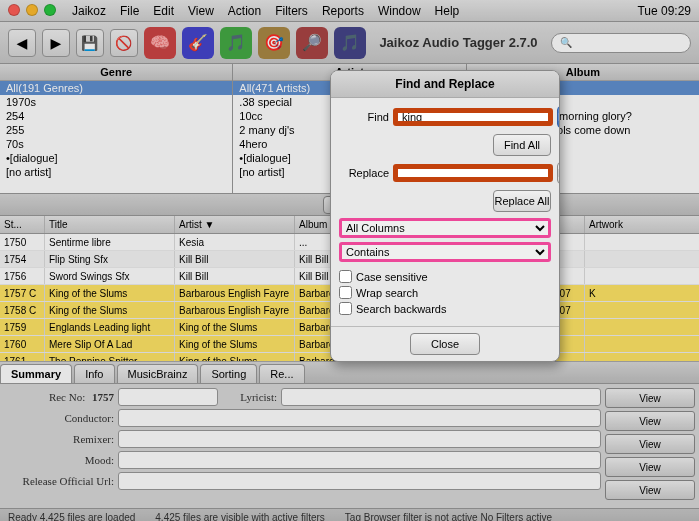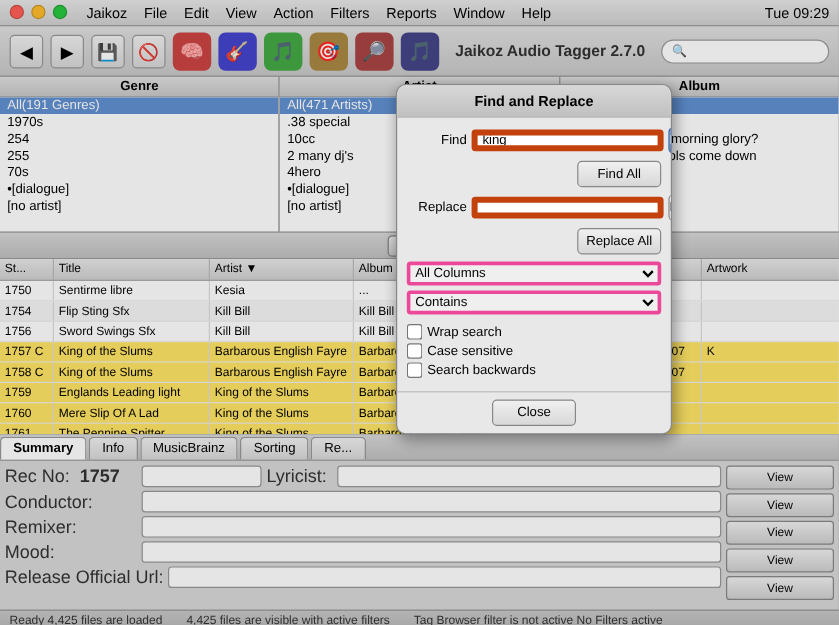--- a/index.html
+++ b/index.html
@@ -244,23 +244,25 @@
       display: flex;
       flex-direction: column;
       gap: 3px;
     }
     .field-row {
       display: flex;
       align-items: center;
       gap: 4px;
     }
     .field-label {
-      font-size: 15px;
+      font-size: 11px;
       color: #333;
+      text-align: right;
       min-width: 110px;
+      font-family: Liberation Serif, serif;
     }
     .field-input {
       flex: 1;
       height: 18px;
       border: 1px solid #999;
       border-radius: 3px;
       background: white;
       font-size: 11px;
       padding: 0 4px;
     }
@@ -337,21 +339,21 @@
     .dialog-input {
       flex: 1;
       height: 18px;
       border: 5px solid #c2410c;
       border-radius: 3px;
       font-size: 11px;
       padding: 0 4px;
       background: white;
     }
     .dialog-btn {
-      width: 70px;
+      width: 58px;
       height: 22px;
       font-size: 11px;
       border: 1px solid #888;
       border-radius: 4px;
       background: linear-gradient(to bottom, #f0f0f0, #d8d8d8);
       cursor: pointer;
       white-space: nowrap;
     }
     .dialog-btn.default {
       background: linear-gradient(to bottom, #6090d8, #4070b8);
@@ -647,25 +649,25 @@
       <div style="margin: 6px 0 4px 0;">
         <select class="dialog-select">
           <option>All Columns</option>
         </select>
         <select class="dialog-select">
           <option>Contains</option>
         </select>
       </div>
       <div class="dialog-check-row">
         <input type="checkbox" style="">
-        <span>Wrap search</span>
+        <span>Case sensitive</span>
       </div>
       <div class="dialog-check-row">
         <input type="checkbox" style="">
-        <span>Case sensitive</span>
+        <span>Wrap search</span>
       </div>
       <div class="dialog-check-row">
         <input type="checkbox" style="">
         <span>Search backwards</span>
       </div>
     </div>
     <div class="dialog-footer">
       <button class="close-btn">Close</button>
     </div>
   </div>

